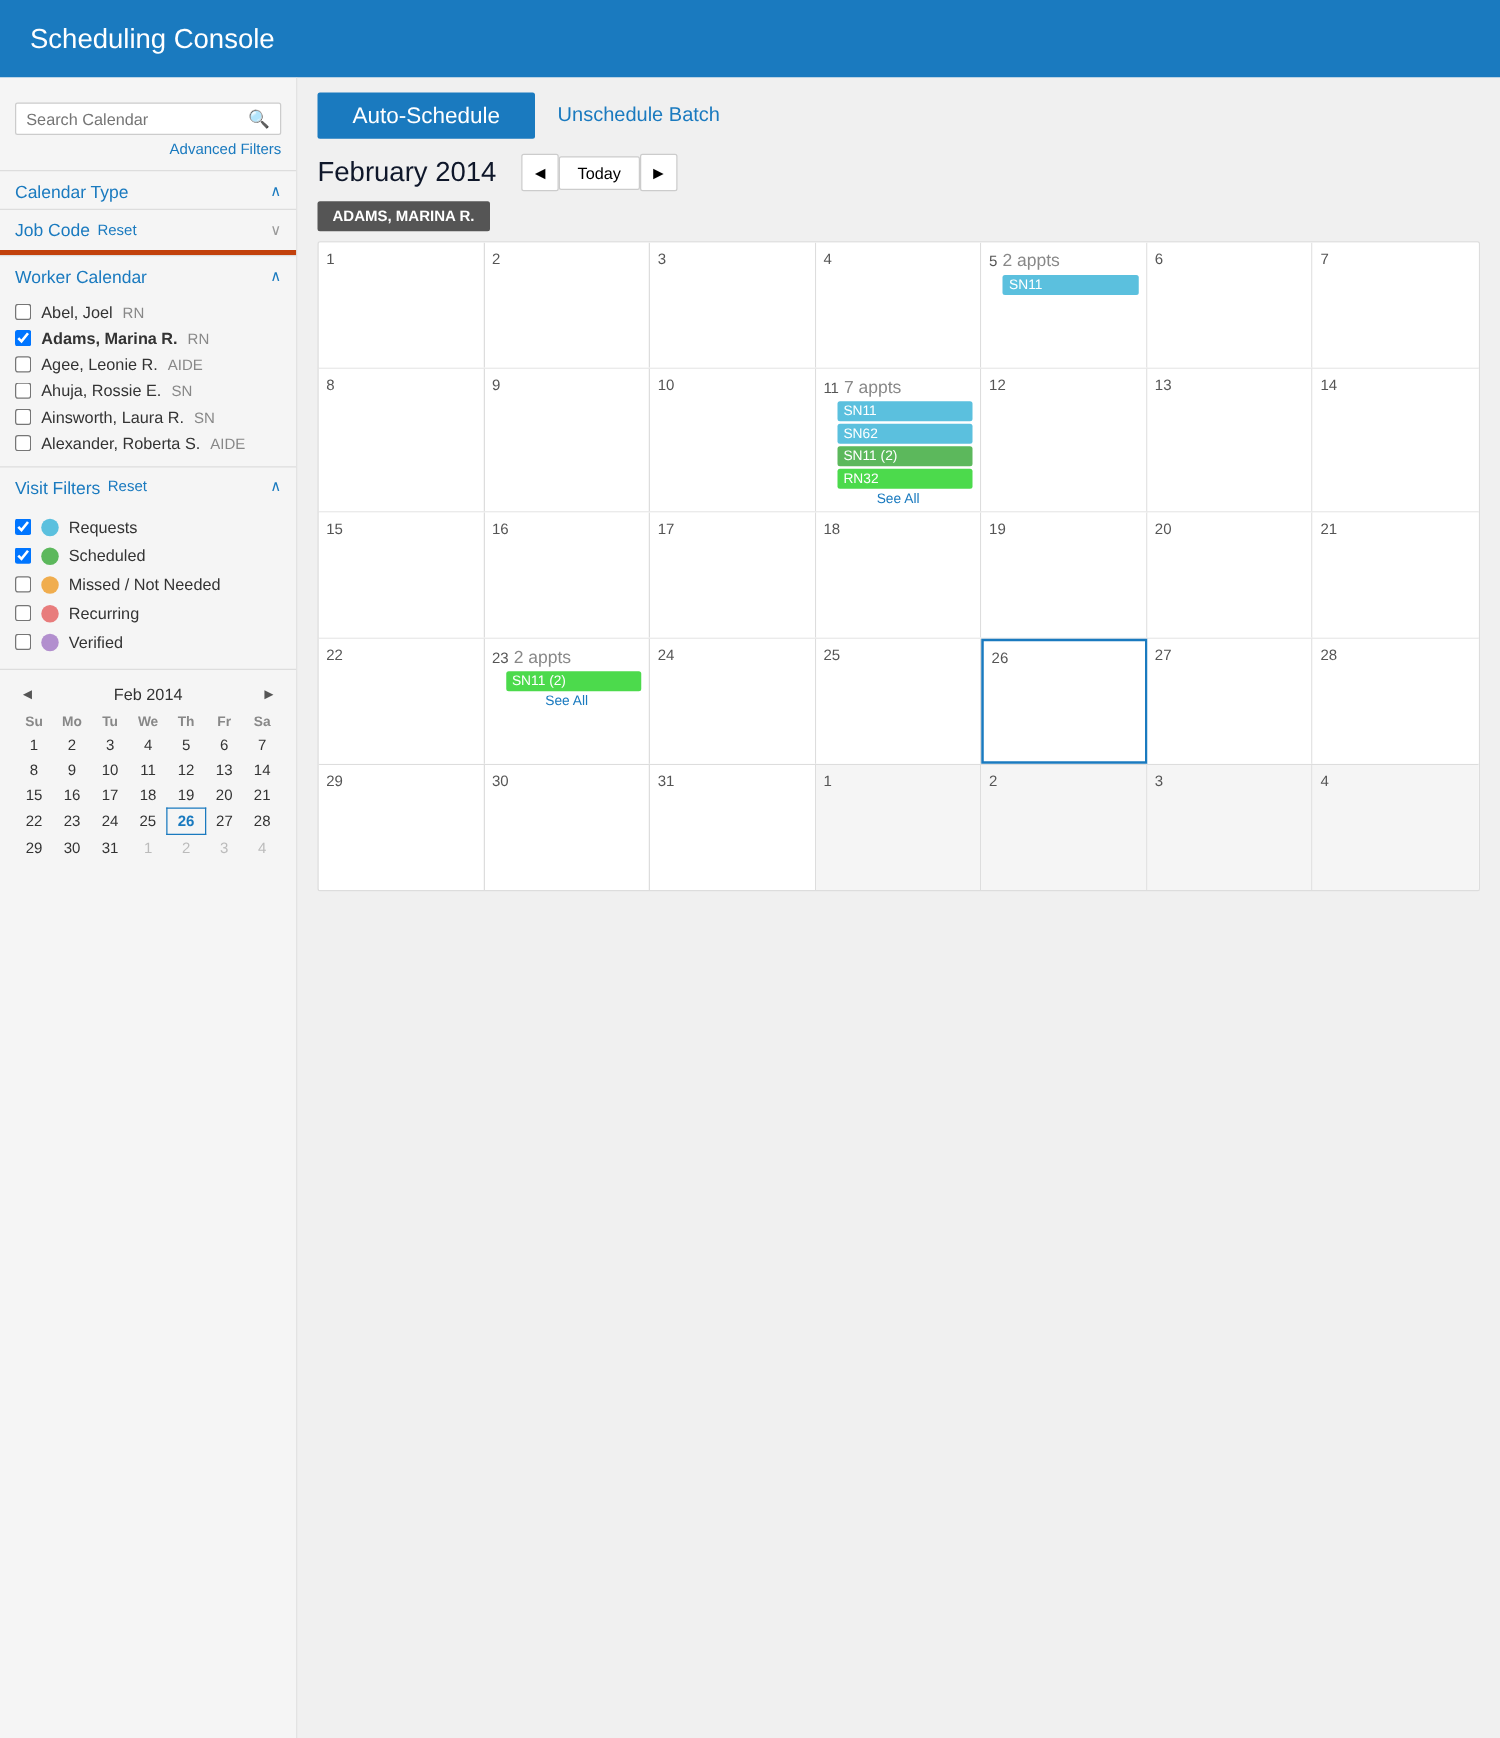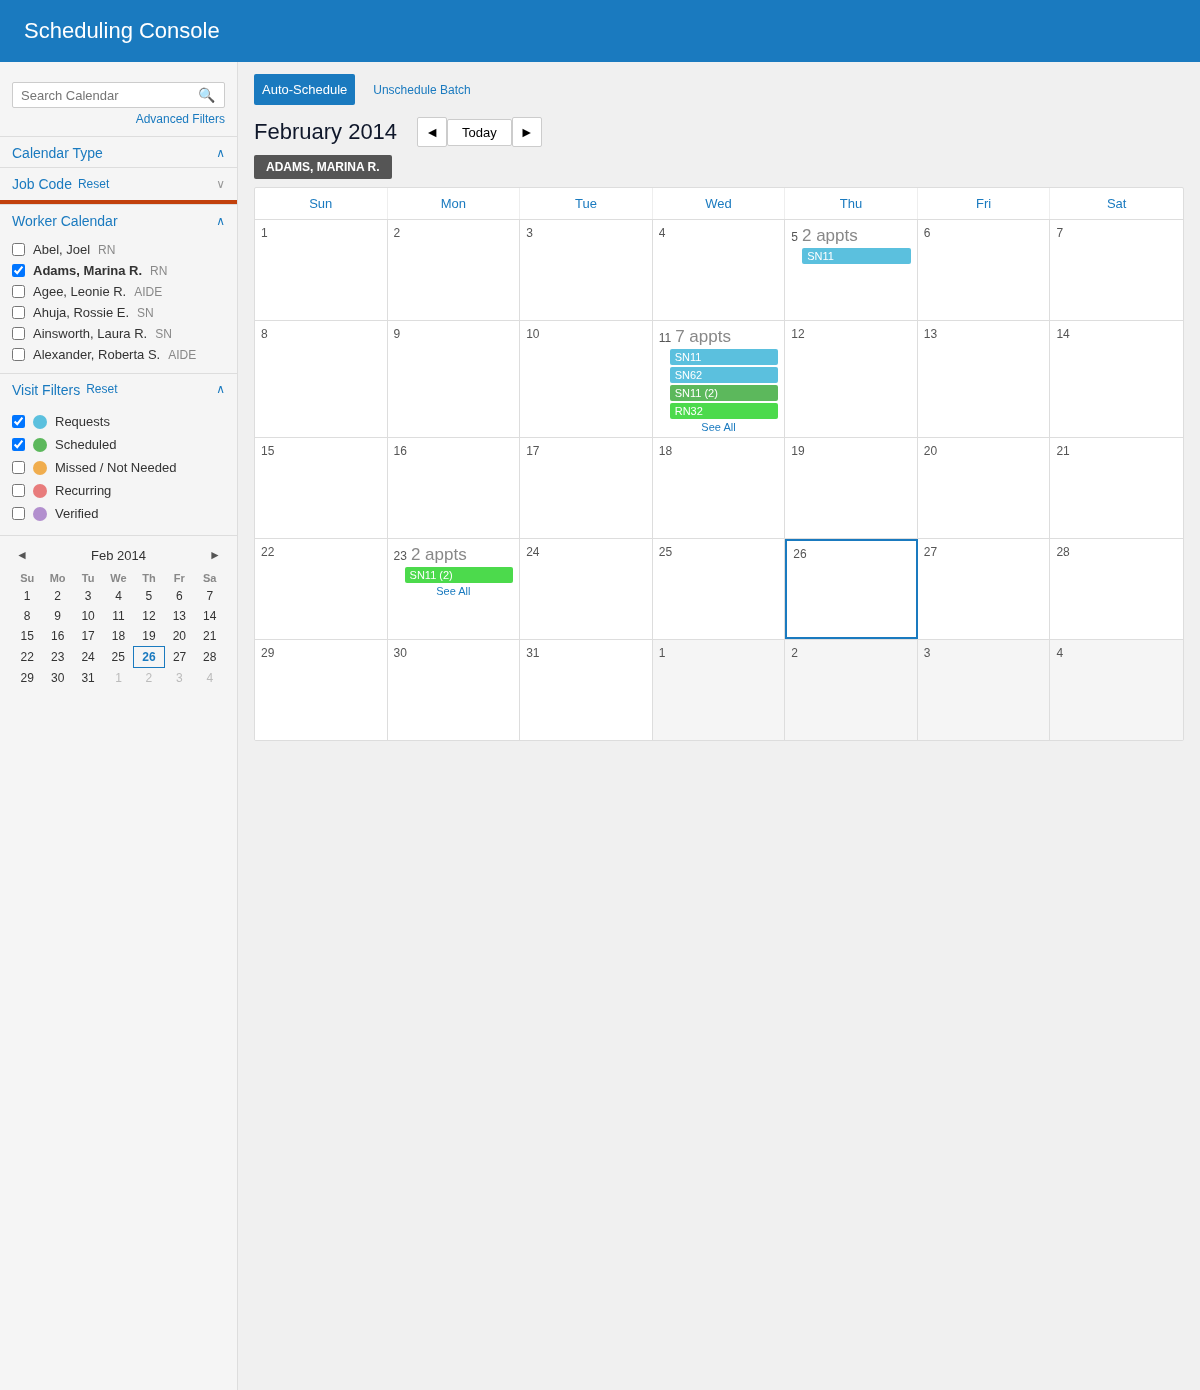--- a/index.html
+++ b/index.html
@@ -134,30 +134,30 @@
       padding: 12px 16px;
       overflow-y: auto;
     }
 
     
     .toolbar { display: flex; align-items: center; gap: 8px; margin-bottom: 12px; }
     .btn-auto-schedule {
       background: #1a7abf;
       color: white;
       border: none;
-      padding: 8px 8px;
-      font-size: 13px;
+      padding: 8px 28px;
+      font-size: 18px;
       cursor: pointer;
       border-radius: 2px;
     }
     .btn-unschedule {
       background: none;
       border: none;
       color: #1a7abf;
-      font-size: 12px;
+      font-size: 16px;
       cursor: pointer;
       padding: 8px 10px;
     }
 
     
     .cal-nav-row {
       display: flex;
       align-items: center;
       margin-bottom: 8px;
     }
@@ -241,21 +241,21 @@
     }
     .cal-cell:last-child { border-right: none; }
     .cal-cell.other-month { background: #f5f5f5; }
     .cal-cell.today-cell { border: 2px solid #1a7abf; }
 
     .cal-date-num {
       font-size: 12px;
       color: #555;
       margin-bottom: 4px;
     }
-    .cal-appts-count { font-size: 17px; color: #888; margin-left: 4px; }
+    .cal-appts-count { font-size: 14px; color: #888; margin-left: 4px; }
 
     .cal-event {
       border-radius: 2px;
       padding: 2px 5px;
       font-size: 11px;
       margin-bottom: 2px;
       color: white;
       font-weight: 500;
       margin-left: 11px;
     }
@@ -459,29 +459,20 @@
       <button class="cal-today-btn">Today</button>
       <button class="cal-nav-btn">►</button>
     </div>
 
     
     <div class="worker-badge">ADAMS, MARINA R.</div>
 
     
     <div class="calendar-grid-container">
 
-      <div class="cal-day-headers" id="cal-day-headers">
-          <div class="cal-day-header">Sun</div>
-          <div class="cal-day-header">Mon</div>
-          <div class="cal-day-header">Tue</div>
-          <div class="cal-day-header">Wed</div>
-          <div class="cal-day-header">Thu</div>
-          <div class="cal-day-header">Fri</div>
-          <div class="cal-day-header">Sat</div>
-        </div>
 
       <div class="cal-weeks" id="cal-weeks-container">
           <div class="cal-week">
             <div class="cal-cell">
               <div style="display: flex; align-items: baseline;">
                 <span class="cal-date-num">1</span>
               </div>
             </div>
             <div class="cal-cell">
               <div style="display: flex; align-items: baseline;">

